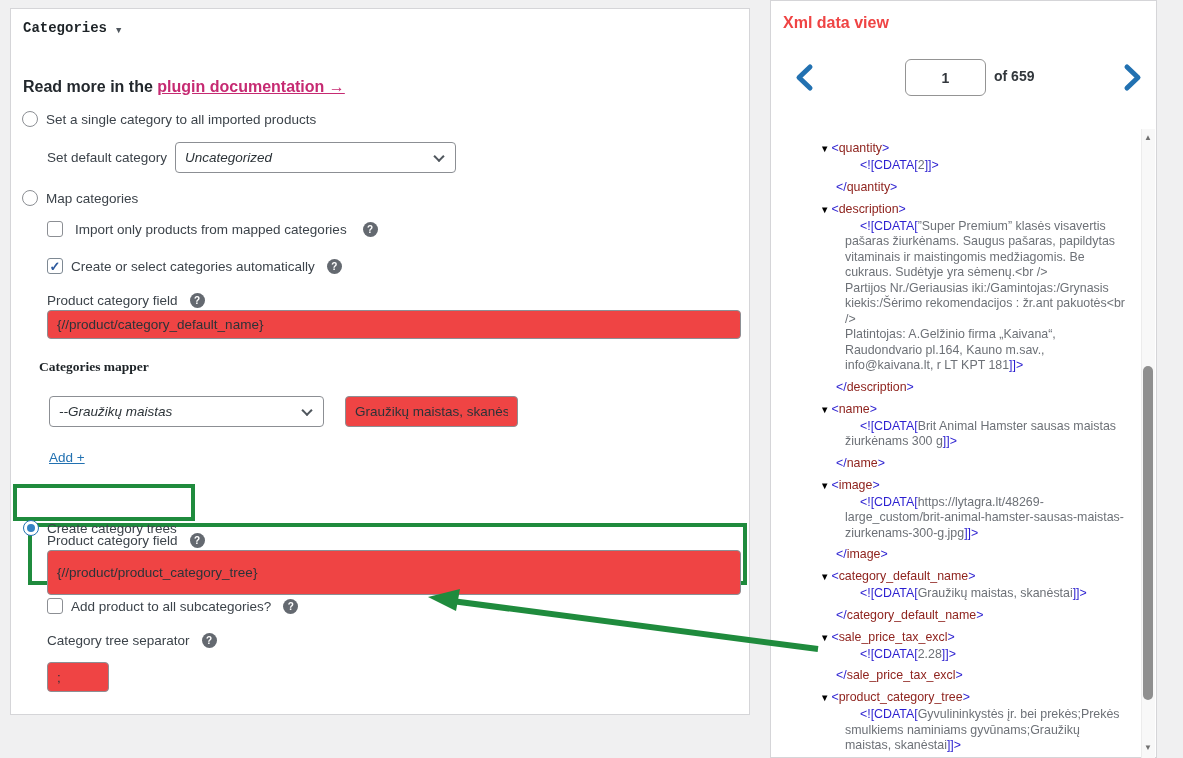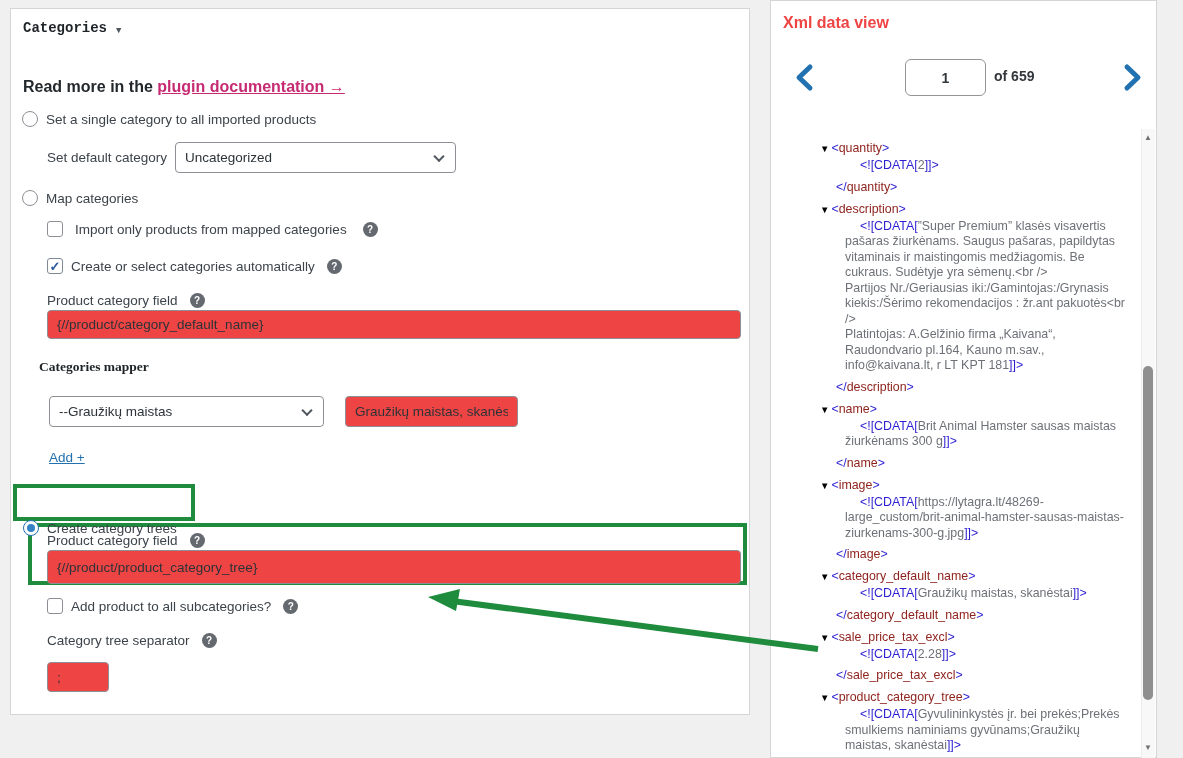--- a/index.html
+++ b/index.html
@@ -54,21 +54,21 @@
   }
 
   .wp-input {
     border:1px solid #8c8f94; border-radius:4px; background:#ef4444;
     font-family:"Liberation Sans",sans-serif; font-size:13.5px; color:#2c3338;
     padding:0 9px; width:100%; height:100%; outline:none;
   }
   .fake-select {
     border:1px solid #8c8f94; border-radius:4px; background:#fff;
     font-size:13.5px; color:#2c3338; display:flex; align-items:center;
-    padding:0 28px 0 9px; position:relative; cursor:pointer; white-space:nowrap; overflow:hidden;
+    padding:0 28px 0 9px; position:relative; cursor:pointer; white-space:nowrap; overflow:hidden;font-style:italic;
   }
   .fake-select .chev {
     position:absolute; right:12px; top:50%; width:8px; height:8px;
     border-right:2px solid #50575e; border-bottom:2px solid #50575e;
     transform: translateY(-70%) rotate(45deg);
   }
   .bold-label { font-weight:bold; color:#1d2327; font-size:13.5px; }
   .add-link { font-size:13.5px; color:#2271b1; text-decoration:underline; cursor:pointer; }
 
   
@@ -182,21 +182,21 @@
     <div class="abs row" style="left:12px; top:489px; z-index:45;margin-top:22px;">
       <span class="radio on"></span>
       <span>Create category trees</span>
     </div>
 
     <div class="abs row" style="left:36px; top:524px; z-index:45;">
       <span>Product category field</span>
       <span class="help">?</span>
     </div>
 
-    <div class="abs" style="left:36px; top:541px; width:694px; height:34px; z-index:45;">
+    <div class="abs" style="left:36px; top:541px; width:694px; height:45px; z-index:45;">
       <input class="wp-input" value="{//product/product_category_tree}" style="">
     </div>
 
     <div class="abs row" style="left:36px; top:589px;">
       <span class="checkbox"></span>
       <span>Add product to all subcategories?</span>
       <span class="help">?</span>
     </div>
 
     <div class="abs row" style="left:36px; top:624px;">

